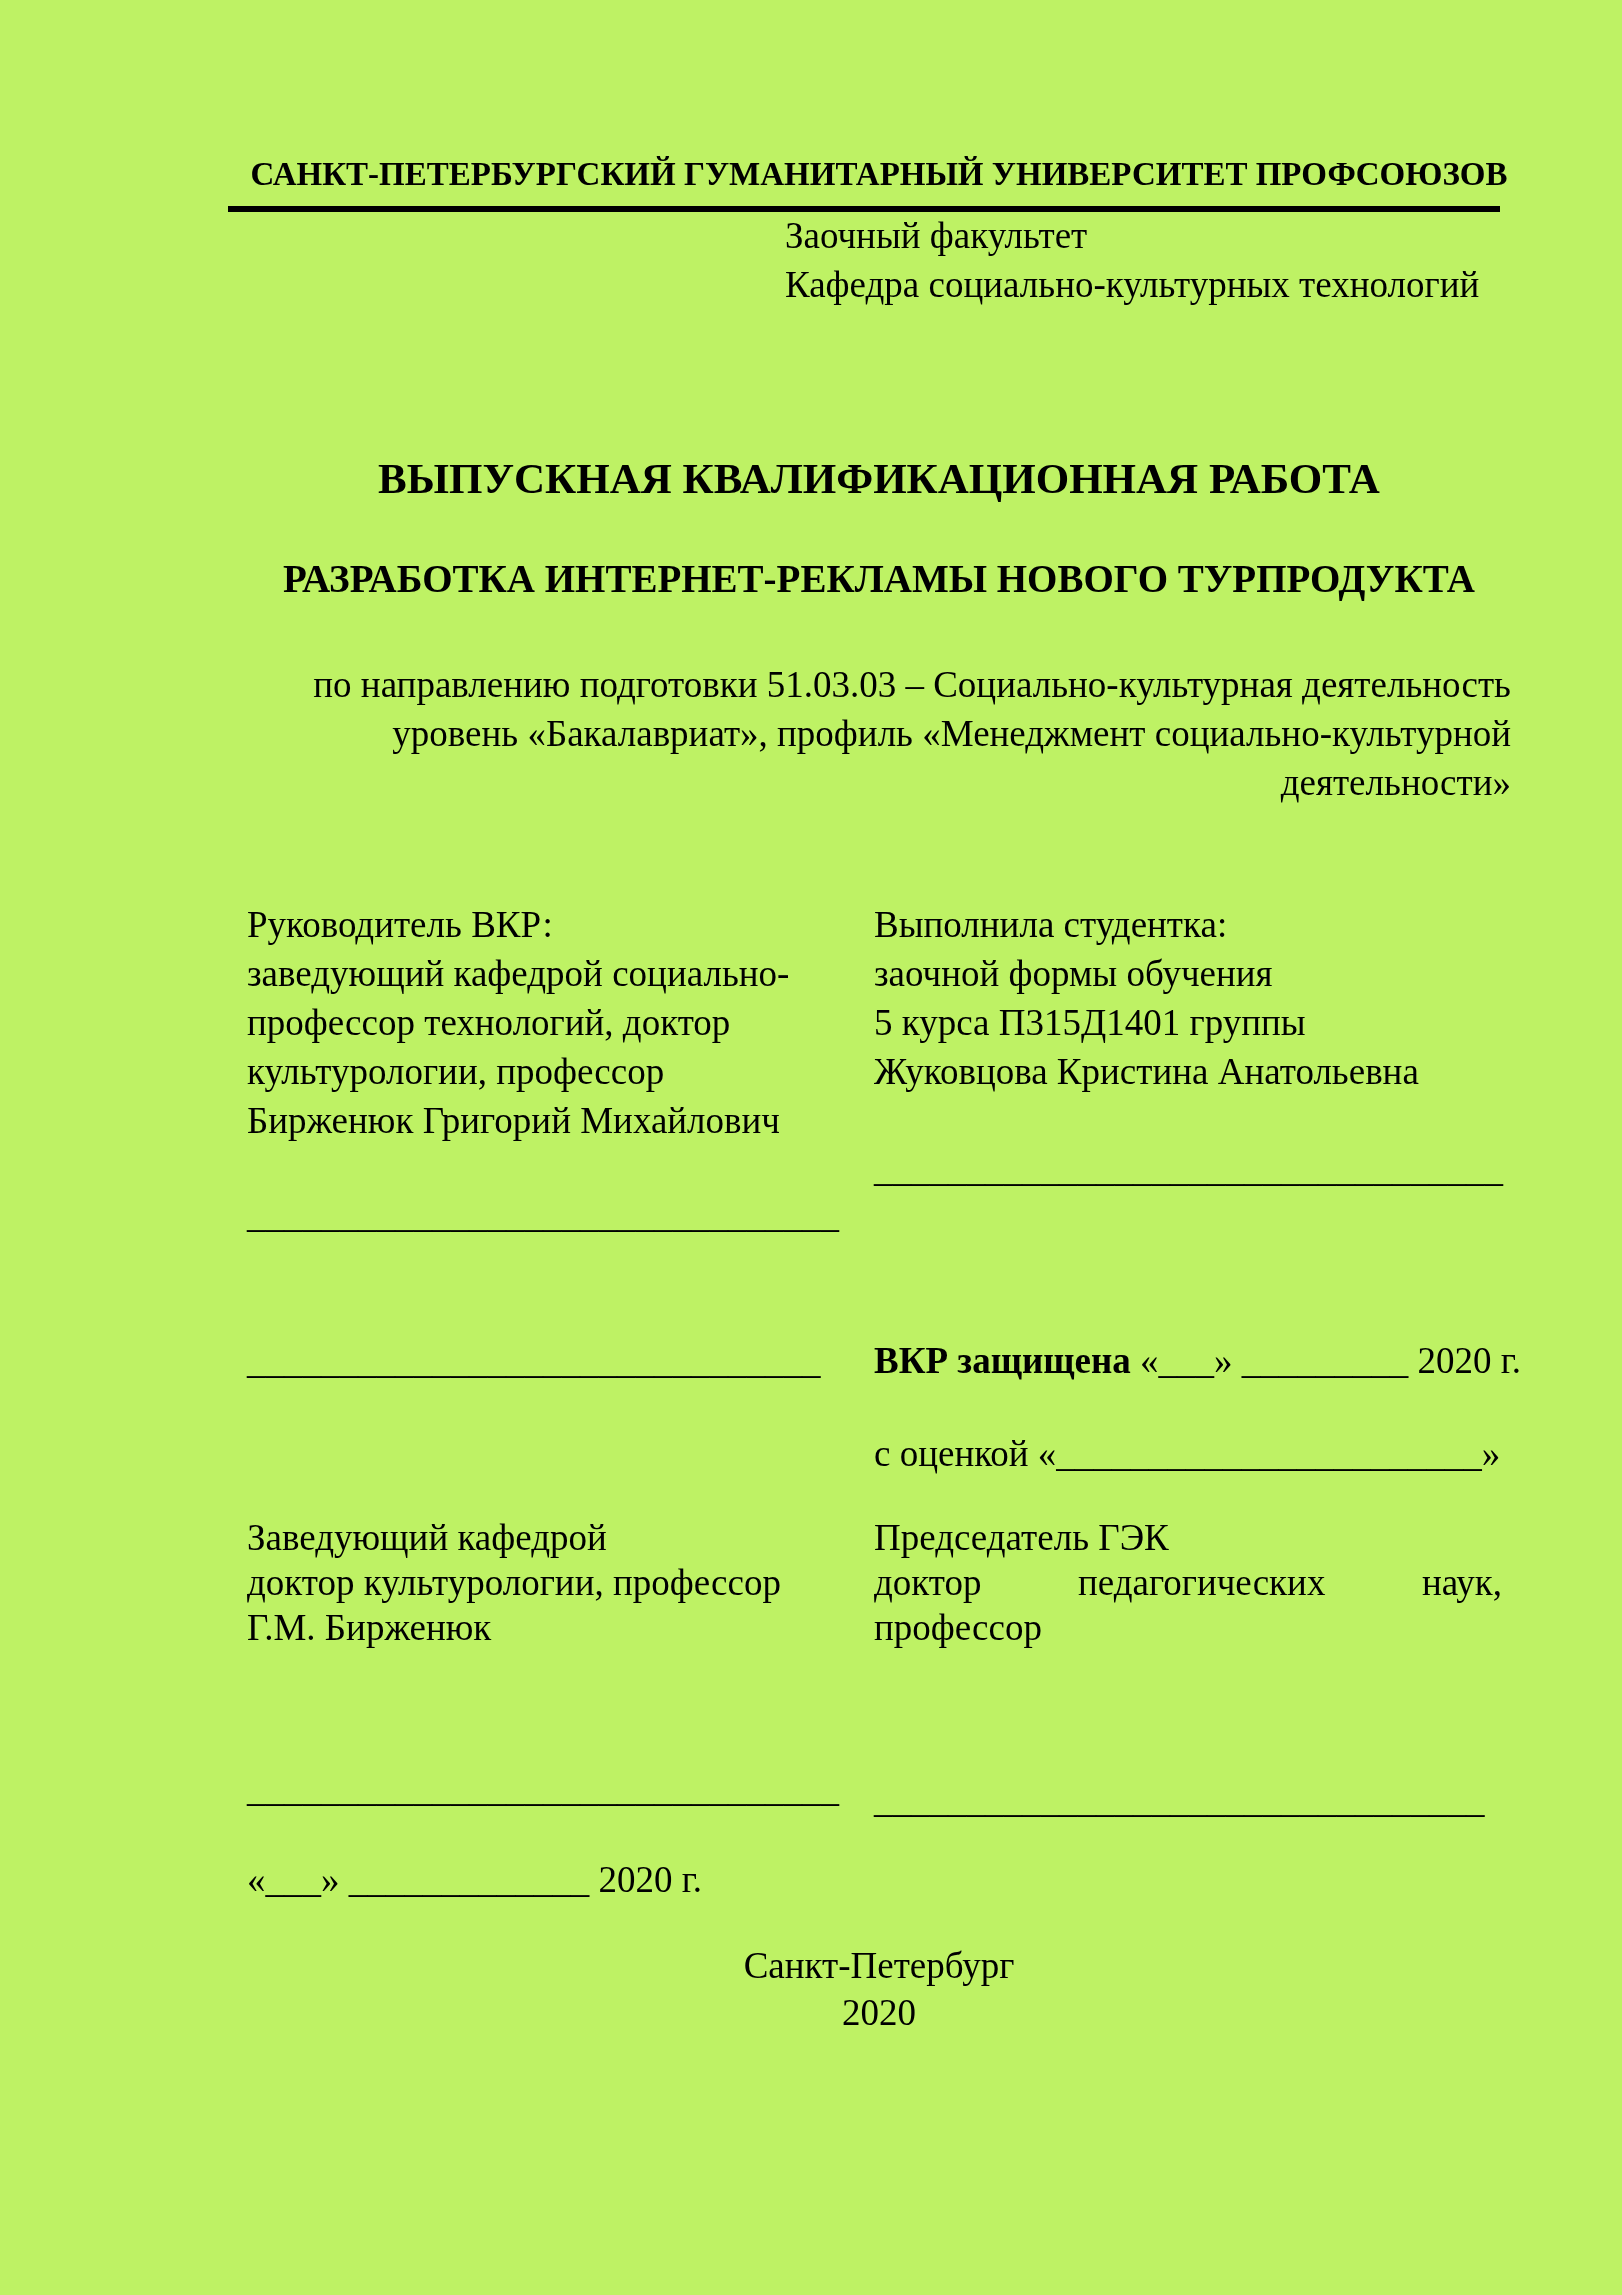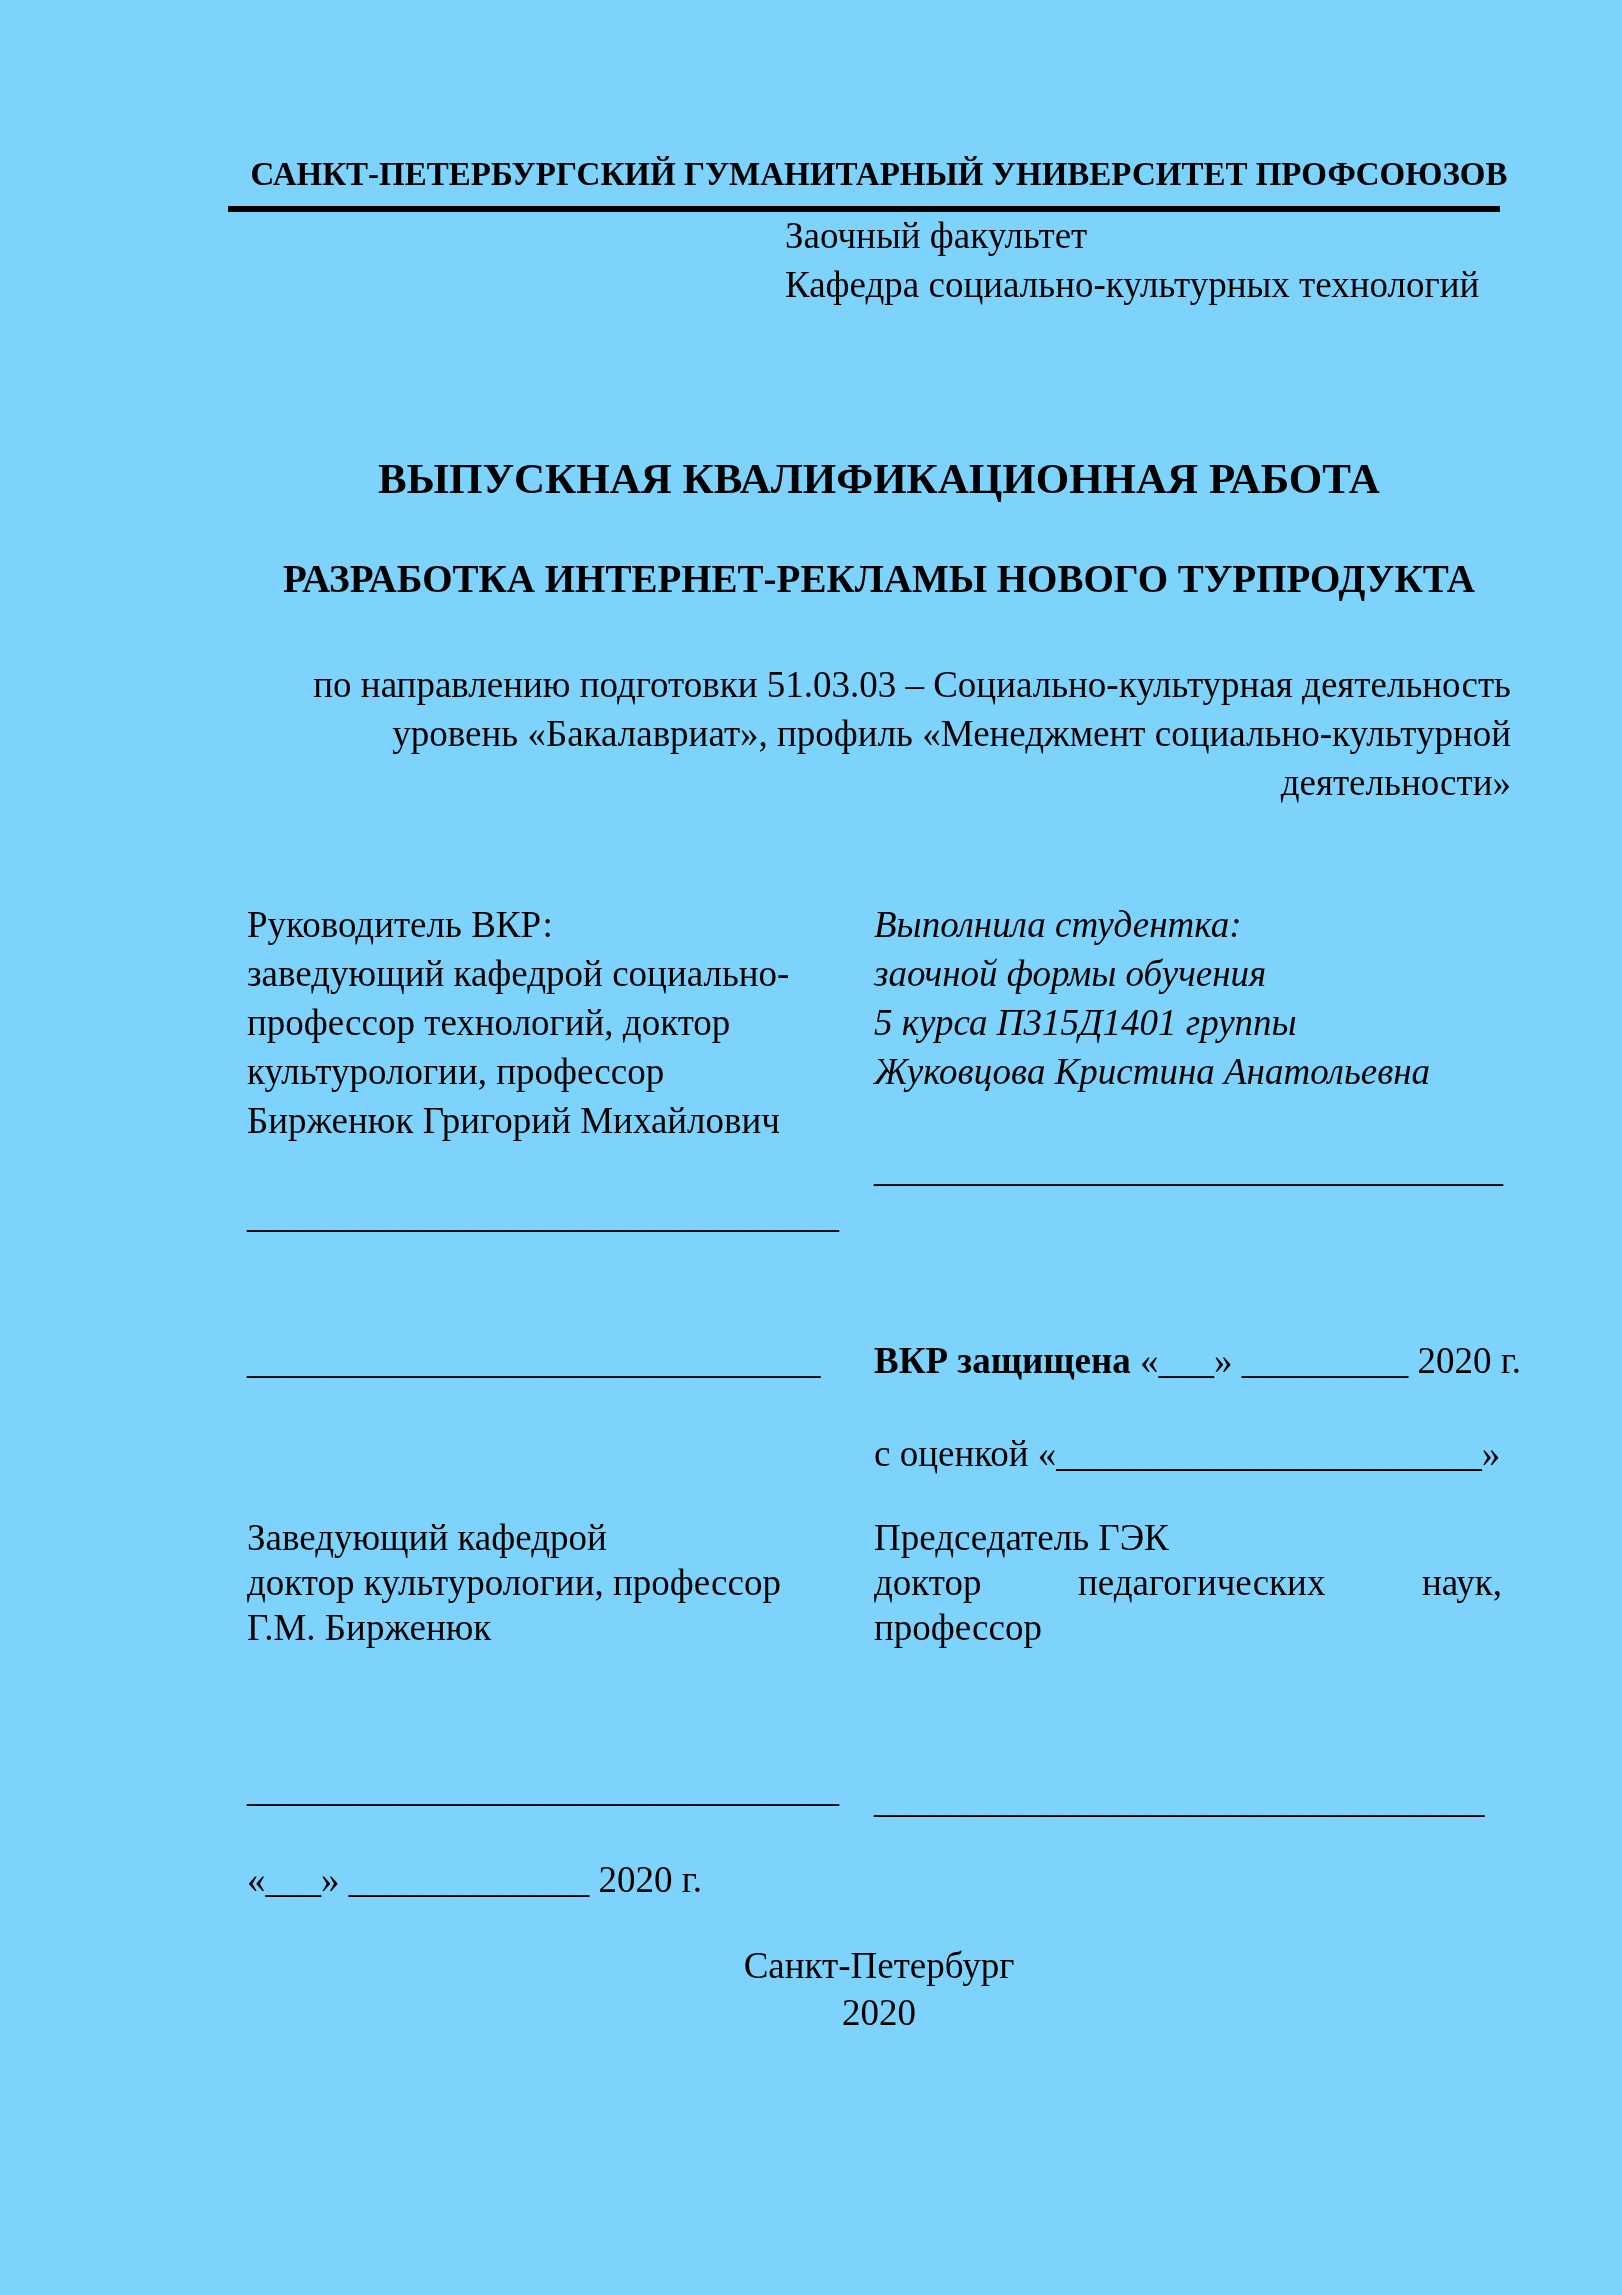--- a/index.html
+++ b/index.html
@@ -1,33 +1,33 @@
 <!DOCTYPE html>
 <html style="font-size:12.6px"><head>
 <meta charset="utf-8">
 <style>
   html,body{margin:0;padding:0;background:#ffffff;}
   .page{
     position:relative;
     width:1623px;height:2295px;
-    background:#7dd3fc;color:#000;
+    background:#bef264;color:#000;
     font-family:"Liberation Serif","DejaVu Serif",serif;
     overflow:hidden;
   }
   .abs{position:absolute;}
   .b{font-weight:bold;}
 
   #univ{left:247px;top:154px;width:1264px;font-size:33px;line-height:41px;font-weight:bold;text-align:center;white-space:nowrap;}
   #rule{left:228px;top:206px;width:1272px;height:6.3px;background:#000;}
   #dept{left:785px;top:211px;font-size:37px;line-height:49px;white-space:nowrap;}
   #worktype{left:247px;top:454px;width:1264px;font-size:43px;line-height:49px;font-weight:bold;text-align:center;white-space:nowrap;}
   #thesis{left:247px;top:554px;width:1264px;font-size:39px;line-height:49px;font-weight:bold;text-align:center;white-space:nowrap;}
   #program{left:247px;top:660px;width:1264px;font-size:37px;line-height:49px;text-align:right;}
   #sup{left:247px;top:900px;width:644px;font-size:37px;line-height:49px;white-space:nowrap;}
-  #stu{left:874px;top:900px;width:652px;font-size:37px;line-height:49px;white-space:nowrap;font-style:italic;}
+  #stu{left:874px;top:900px;width:652px;font-size:37px;line-height:49px;white-space:nowrap;}
   #sig-student{left:874px;top:1144px;font-size:37px;line-height:49px;white-space:nowrap;}
   #sig-supervisor{left:247px;top:1190px;font-size:37px;line-height:49px;white-space:nowrap;}
   #defense-row{left:0;top:1336px;width:1623px;font-size:37px;line-height:49px;white-space:nowrap;}
   #defense-sig{position:absolute;left:247px;top:0;}
   #defense-text{position:absolute;left:874px;top:0;}
   #grade{left:874px;top:1429px;font-size:37px;line-height:49px;white-space:nowrap;}
   #head2l{left:247px;top:1515px;width:628px;font-size:37px;line-height:45px;white-space:nowrap;}
   #head2r{left:874px;top:1515px;width:637px;font-size:37px;line-height:45px;white-space:nowrap;}
   .justify-row{display:flex;justify-content:space-between;width:628px;}
   #sig-bottom-left{left:247px;top:1766px;font-size:37px;line-height:45px;white-space:nowrap;}

